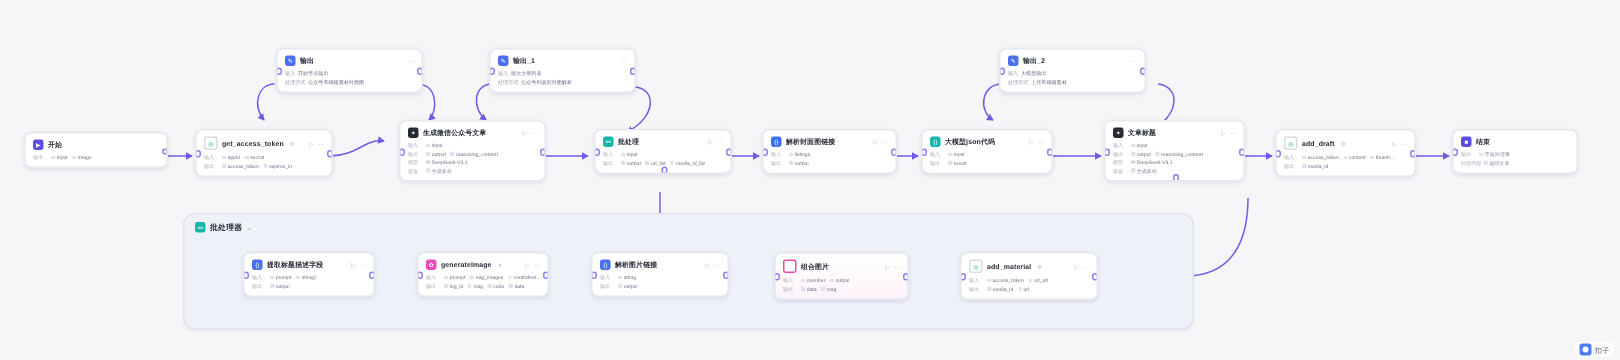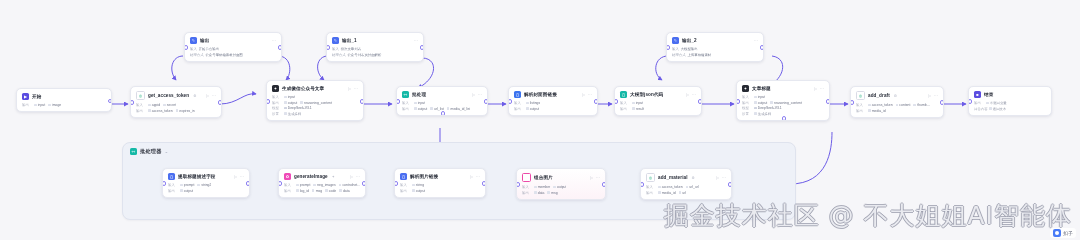--- a/index.html
+++ b/index.html
@@ -626,21 +626,20 @@
         <span class="p-chips">
           <span class="chip">media_id</span>
           <span class="chip">url</span>
         </span>
       </div>
     </div>
     <span class="port l"></span>
     <span class="port r"></span>
   </div>
 
-  <div class="watermark">掘金技术社区 @ 不大姐姐AI智能体</div>
   <div class="coze-badge">
     <span class="coze-ico">
         <span></span>
       </span>
     <span class="coze-txt">扣子</span>
   </div>
 
 </div>
 
 </body></html>

